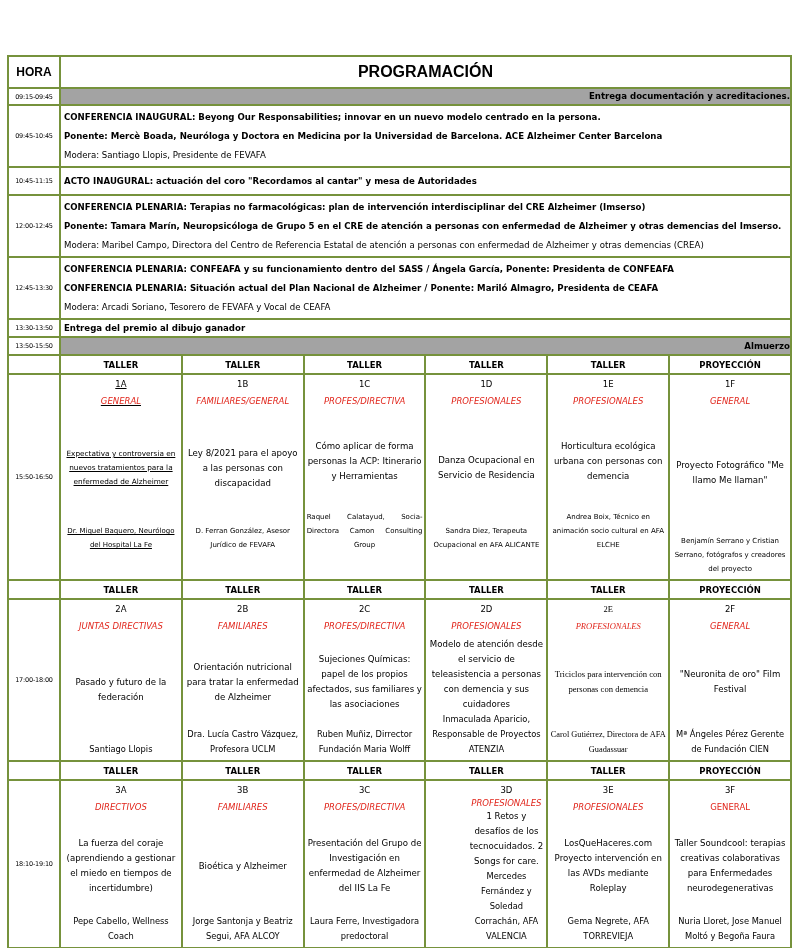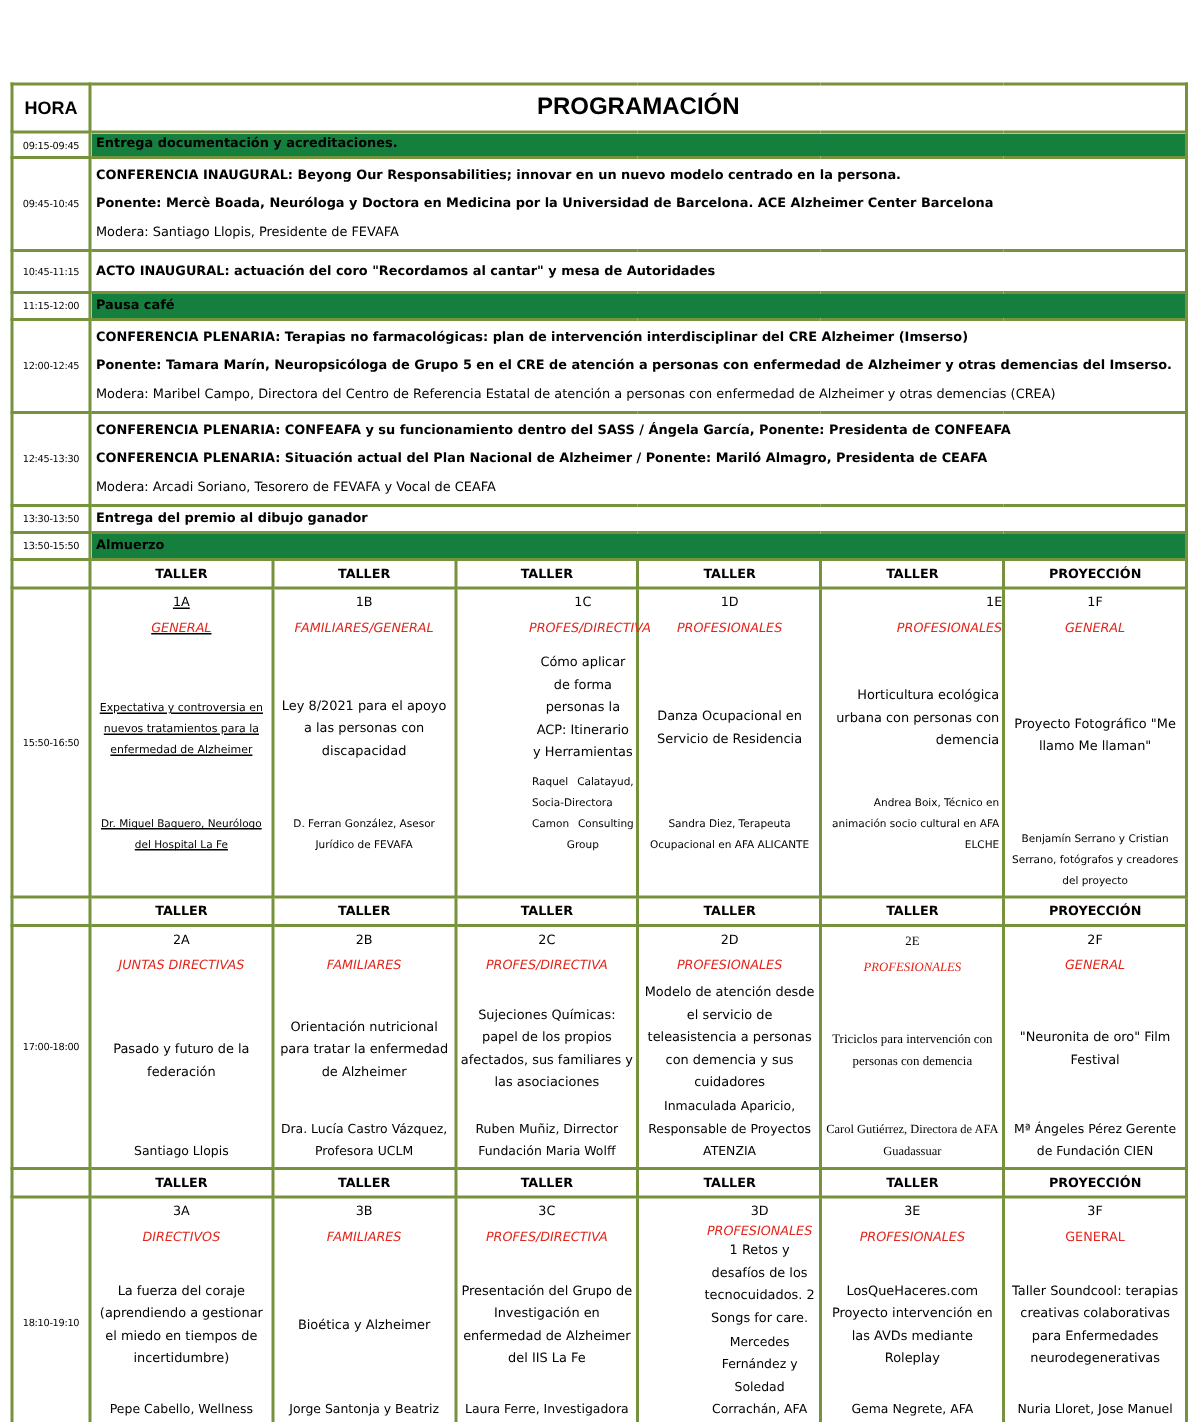--- a/index.html
+++ b/index.html
@@ -11,21 +11,21 @@
   }
   table.prog td {
     border: 2px solid #76923c; padding: 0; vertical-align: middle;
   }
   col.c-hora { width: 52px; }
   .hdr-hora { font-family: "Liberation Sans", sans-serif; font-weight: bold; font-size: 12px;
               text-align: center; height: 30px; }
   .hdr-prog { font-family: "Liberation Sans", sans-serif; font-weight: bold; font-size: 16px;
               text-align: center; }
   .time { font-size: 6.5px; text-align: center; letter-spacing: -0.2px; white-space: nowrap; }
-  .shaded { background: #15803d; }
+  .shaded { background: #a3a3a3; text-align: right; }
   .evt { font-size: 8.6px; padding-left: 3px !important; line-height: 19px; white-space: nowrap; overflow: hidden; }
   .evt b, .bold { font-weight: bold; }
   .evt .line { display: block; height: 19px; }
   .evt .line.normal { font-weight: normal; }
   .ws-head { font-weight: bold; font-size: 8.5px; text-align: center; height: 17px; }
   .ws-cell { font-size: 8px; text-align: center; vertical-align: top !important; position: relative; }
   .ws-inner { display: flex; flex-direction: column; height: 100%; }
   .ws-code { font-size: 8.5px; padding-top: 4px; height: 15px; }
   .ws-aud { color: #e1251b; font-style: italic; font-size: 8.5px; height: 16px; padding-top: 2px; }
   .ws-aud.upright { font-style: normal; }
@@ -69,26 +69,20 @@
           <span class="line bold">Ponente:  Mercè Boada, Neuróloga y Doctora en Medicina por la Universidad de Barcelona. ACE Alzheimer Center Barcelona</span>
           <span class="line normal">Modera:  Santiago Llopis, Presidente de FEVAFA</span>
         </td>
       </tr>
       <tr style="height: 28px;">
         <td class="time">10:45-11:15</td>
         <td class="evt" colspan="6">
           <span class="line bold" style="height: auto; line-height: 15px;">ACTO INAUGURAL:  actuación del coro "Recordamos al cantar" y mesa de Autoridades</span>
         </td>
       </tr>
-      <tr style="height: 18px;">
-        <td class="time">11:15-12:00</td>
-        <td class="evt shaded" colspan="6">
-          <span class="line bold" style="height: auto; line-height: 15px;">Pausa café</span>
-        </td>
-      </tr>
       <tr style="height: 62px;">
         <td class="time">12:00-12:45</td>
         <td class="evt" colspan="6">
           <span class="line bold">CONFERENCIA PLENARIA: Terapias no farmacológicas: plan de intervención interdisciplinar del CRE Alzheimer (Imserso)</span>
           <span class="line bold">Ponente: Tamara Marín, Neuropsicóloga de Grupo 5 en el CRE de atención a personas con enfermedad de Alzheimer y otras demencias del Imserso.</span>
           <span class="line normal">Modera:  Maribel Campo, Directora del Centro de Referencia Estatal de atención a personas con enfermedad de Alzheimer y otras demencias (CREA)</span>
         </td>
       </tr>
       <tr style="height: 62px;">
         <td class="time">12:45-13:30</td>
@@ -131,37 +125,37 @@
         </td>
         <td class="ws-cell">
           <div class="ws-inner" style="height: 180px;">
             <div class="ws-code">1B</div>
             <div class="ws-aud">FAMILIARES/GENERAL</div>
             <div class="ws-title">Ley 8/2021 para el apoyo a las personas con discapacidad</div>
             <div class="ws-speaker small">D. Ferran González, Asesor Jurídico de FEVAFA</div>
           </div>
         </td>
         <td class="ws-cell">
-          <div class="ws-inner" style="height: 180px; padding-left: 48px;">
+          <div class="ws-inner" style="height: 180px;">
             <div class="ws-code">1C</div>
             <div class="ws-aud">PROFES/DIRECTIVA</div>
             <div class="ws-title">Cómo aplicar de forma personas la ACP: Itinerario y Herramientas</div>
             <div class="ws-speaker small justify">Raquel Calatayud, Socia-Directora Camon Consulting Group</div>
           </div>
         </td>
         <td class="ws-cell">
           <div class="ws-inner" style="height: 180px;">
             <div class="ws-code">1D</div>
             <div class="ws-aud">PROFESIONALES</div>
             <div class="ws-title">Danza Ocupacional en Servicio de Residencia</div>
             <div class="ws-speaker small">Sandra Diez, Terapeuta Ocupacional en AFA ALICANTE</div>
           </div>
         </td>
         <td class="ws-cell">
-          <div class="ws-inner" style="height: 180px; text-align: right;">
+          <div class="ws-inner" style="height: 180px;">
             <div class="ws-code">1E</div>
             <div class="ws-aud">PROFESIONALES</div>
             <div class="ws-title">Horticultura ecológica urbana con personas con demencia</div>
             <div class="ws-speaker small">Andrea Boix, Técnico en animación socio cultural en AFA ELCHE</div>
           </div>
         </td>
         <td class="ws-cell">
           <div class="ws-inner" style="height: 204px;">
             <div class="ws-code">1F</div>
             <div class="ws-aud">GENERAL</div>

